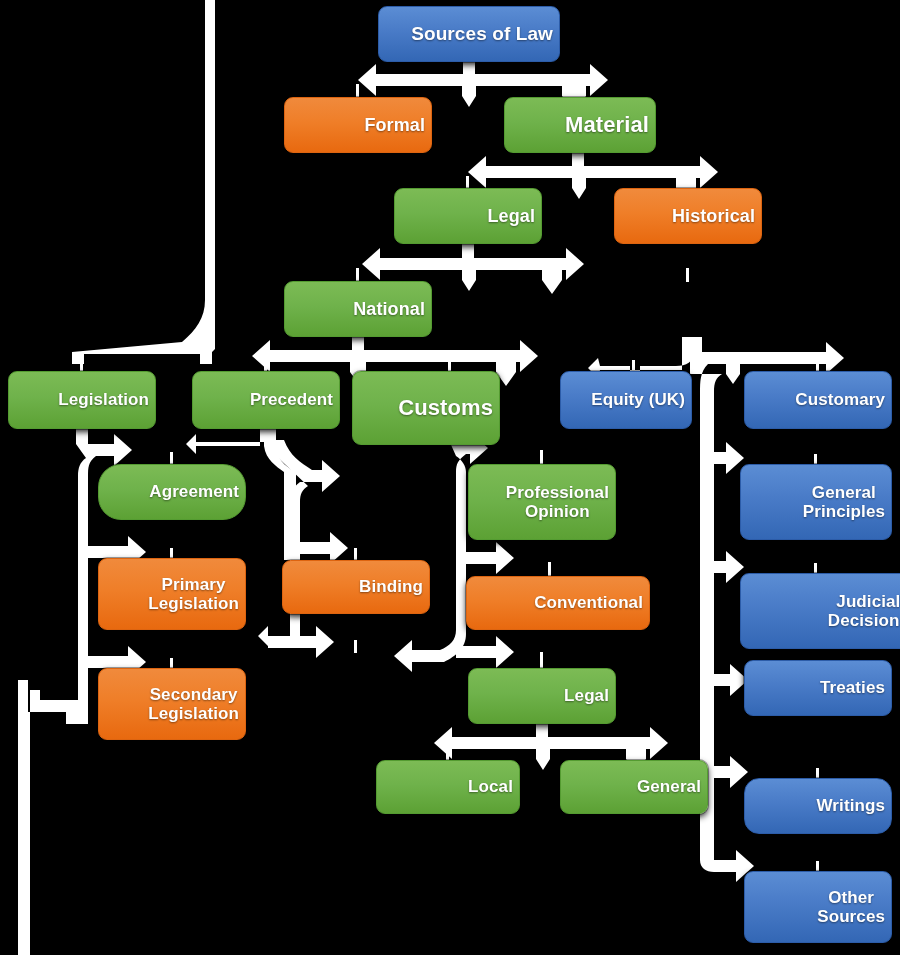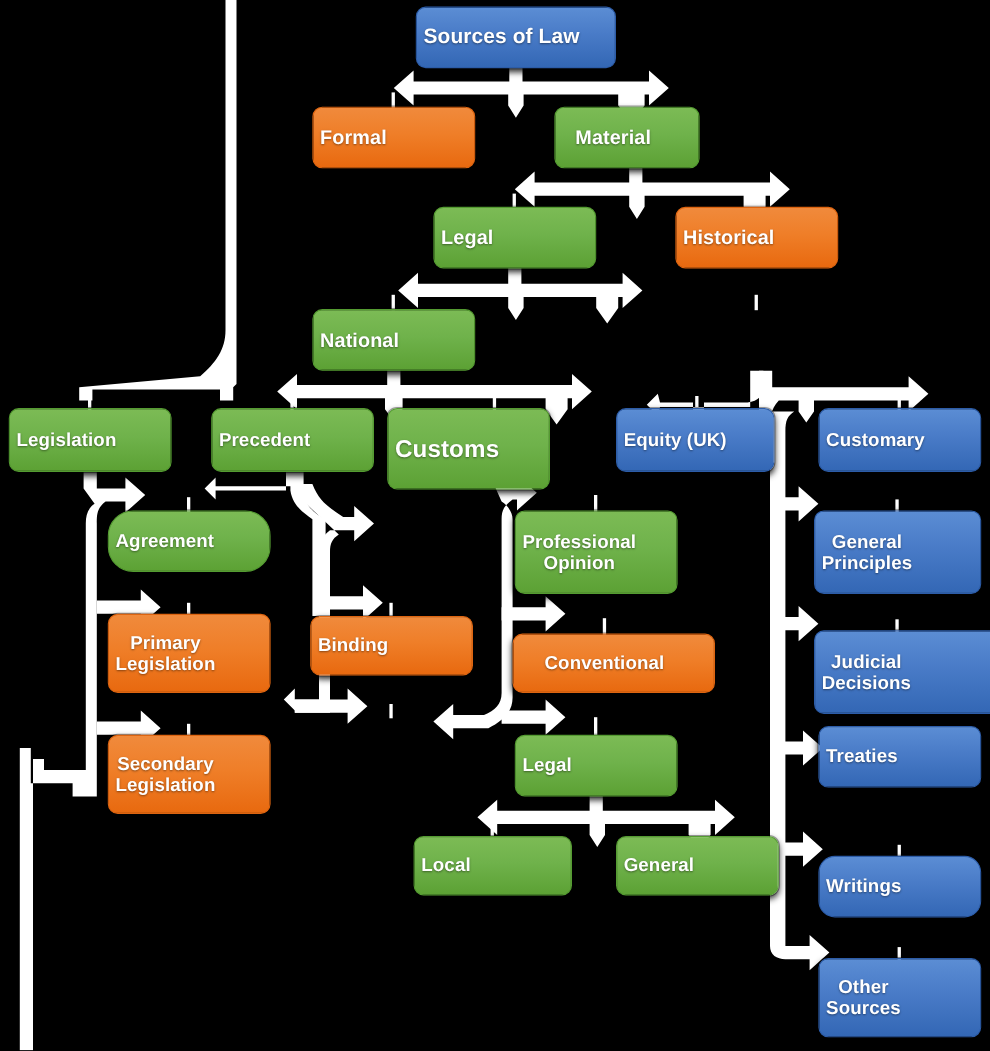--- a/index.html
+++ b/index.html
@@ -10,21 +10,21 @@
     overflow:hidden;
     font-family:"Liberation Sans", sans-serif;
   }
   
   #links{position:absolute;left:0;top:0;width:900px;height:955px;}
   #nodes{position:absolute;left:0;top:0;width:900px;height:955px;}
 
   .node{
     position:absolute;
     box-sizing:border-box;
-    display:flex;align-items:center;justify-content:flex-start;
+    display:flex;align-items:center;justify-content:flex-end;
     text-align:center;
     border-radius:9px;
     color:#ffffff;
     font-weight:bold;
     line-height:1.12;
     letter-spacing:.1px;
     text-shadow:0 1px 2px rgba(0,0,0,.45);
     box-shadow:0 3px 6px rgba(0,0,0,.85), 0 0 0 1px rgba(0,0,0,.35);
     padding:2px 6px;
   }
@@ -202,42 +202,42 @@
     </g>
   </svg>
 
   <div id="nodes">
       <div class="node blue" style="left: 378px; top: 6px; width: 182px; height: 56px; font-size: 19px;">
         <span>Sources of Law</span>
       </div>
       <div class="node orange" style="left: 284px; top: 97px; width: 148px; height: 56px; font-size: 18px;">
         <span>Formal</span>
       </div>
-      <div class="node green" style="left: 504px; top: 97px; width: 132px; height: 56px; font-size: 18px; padding-left: 18px;">
+      <div class="node green" style="left: 504px; top: 97px; width: 152px; height: 56px; font-size: 22px; padding-left: 18px;">
         <span>Material</span>
       </div>
       <div class="node green" style="left: 394px; top: 188px; width: 148px; height: 56px; font-size: 18px;">
         <span>Legal</span>
       </div>
       <div class="node orange" style="left: 614px; top: 188px; width: 148px; height: 56px; font-size: 18px;">
         <span>Historical</span>
       </div>
       <div class="node green" style="left: 284px; top: 281px; width: 148px; height: 56px; font-size: 18px;">
         <span>National</span>
       </div>
       <div class="node green" style="left: 8px; top: 371px; width: 148px; height: 58px; font-size: 17px;">
         <span>Legislation</span>
       </div>
       <div class="node green" style="left: 192px; top: 371px; width: 148px; height: 58px; font-size: 17px;">
         <span>Precedent</span>
       </div>
       <div class="node green" style="left: 352px; top: 371px; width: 148px; height: 74px; font-size: 22px;">
         <span>Customs</span>
       </div>
-      <div class="node blue" style="left: 560px; top: 371px; width: 144px; height: 58px; font-size: 17px;">
+      <div class="node blue" style="left: 560px; top: 371px; width: 132px; height: 58px; font-size: 17px;">
         <span>Equity (UK)</span>
       </div>
       <div class="node blue" style="left: 744px; top: 371px; width: 148px; height: 58px; font-size: 17px;">
         <span>Customary</span>
       </div>
       <div class="node green" style="left: 98px; top: 464px; width: 148px; height: 56px; font-size: 17px; border-radius: 23px;">
         <span>Agreement</span>
       </div>
       <div class="node green" style="left: 468px; top: 464px; width: 148px; height: 76px; font-size: 17px;">
         <span>Professional<br>Opinion</span>

